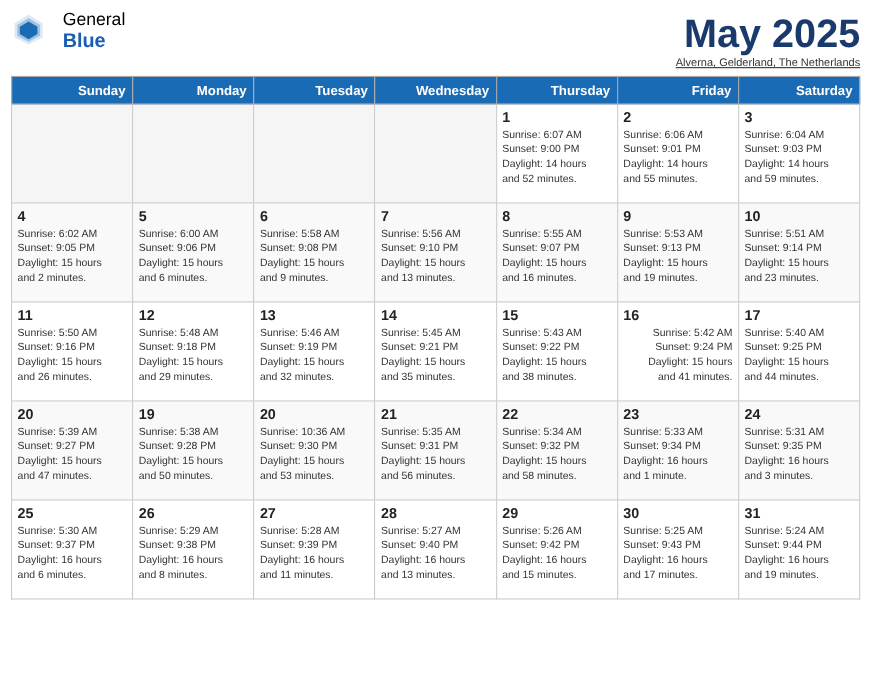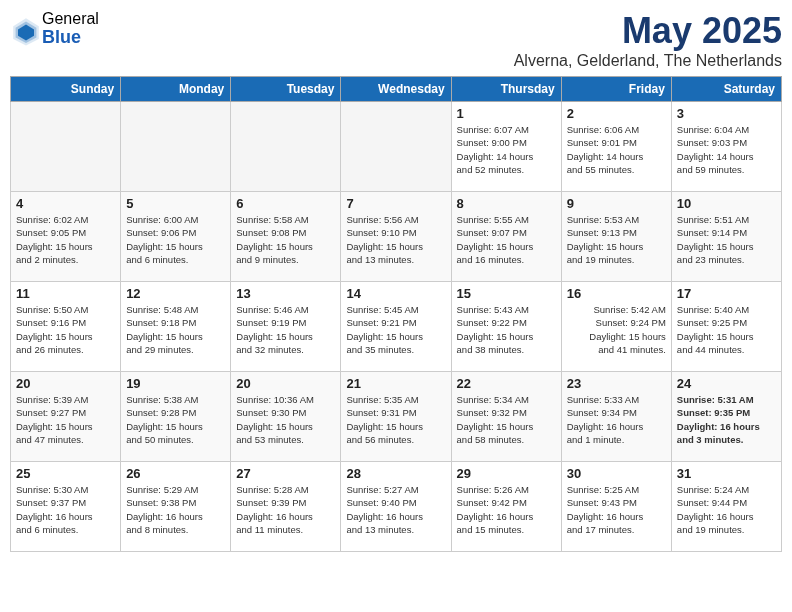--- a/index.html
+++ b/index.html
@@ -11,22 +11,22 @@
       padding: 10px;
     }
     .header {
       display: flex;
       justify-content: space-between;
       align-items: flex-start;
       margin-bottom: 6px;
     }
     .logo {
       display: flex;
-      align-items: flex-end;
-      gap: 0;
+      align-items: flex-start;
+      gap: 15px;
     }
     .logo-text {
       display: flex;
       flex-direction: column;
       line-height: 1.1;
     }
     .logo-blue {
       font-size: 18px;
       font-weight: bold;
       color: #1a5db5;
@@ -37,22 +37,23 @@
     }
     .title-block {
       text-align: right;
     }
     .month-title {
       font-size: 36px;
       font-weight: bold;
       color: #1a3a6e;
     }
     .location {
-      font-size: 16px;
+      font-size: 10px;
       color: #333;
+      text-decoration: underline;
     }
     table {
       width: 100%;
       border-collapse: collapse;
       table-layout: fixed;
     }
     th {
       background-color: #1a6bb5;
       color: #fff;
       text-align: right;
@@ -293,21 +294,21 @@
         </td>
         <td>
           <div class="day-num">23</div>
           <div class="day-info" style="white-space: pre-line;">Sunrise: 5:33 AM
 Sunset: 9:34 PM
 Daylight: 16 hours
 and 1 minute.</div>
         </td>
         <td>
           <div class="day-num">24</div>
-          <div class="day-info" style="white-space: pre-line; font-weight: bold;">Sunrise: 5:31 AM
+          <div class="day-info" style="white-space: pre-line;">Sunrise: 5:31 AM
 Sunset: 9:35 PM
 Daylight: 16 hours
 and 3 minutes.</div>
         </td>
       </tr>
       <tr>
         <td>
           <div class="day-num">25</div>
           <div class="day-info" style="white-space: pre-line;">Sunrise: 5:30 AM
 Sunset: 9:37 PM

